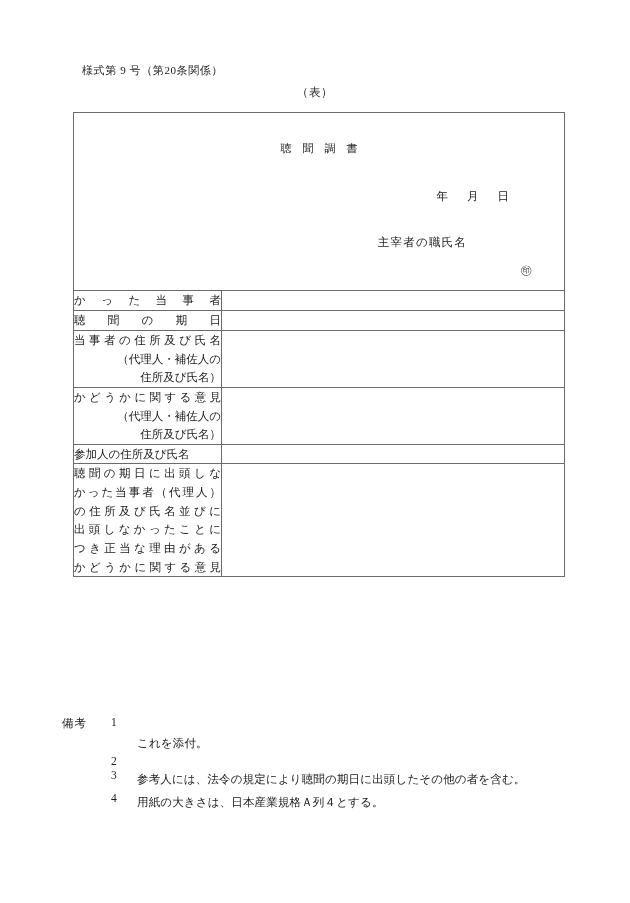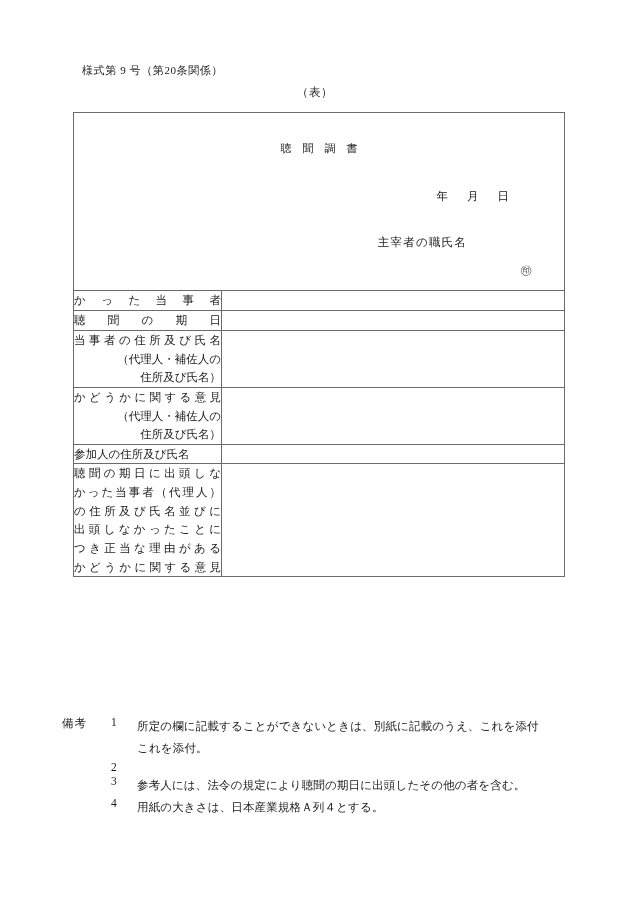--- a/index.html
+++ b/index.html
@@ -217,21 +217,20 @@
         </td>
         <td class="value-cell"></td>
       </tr>
     </tbody>
 </table>
 
 <div class="remarks">
     <div class="remarks-row">
       <div class="remarks-head">備考</div>
       <div class="remarks-num">1</div>
-      <div class="remarks-text">所定の欄に記載することができないときは、別紙に記載のうえ、これを添付</div>
     </div>
     <div class="remarks-row">
       <div class="remarks-head blank">&nbsp;</div>
       <div class="remarks-num">&nbsp;</div>
       <div class="remarks-text">これを添付。</div>
     </div>
     <div class="remarks-row">
       <div class="remarks-head blank">&nbsp;</div>
       <div class="remarks-num">2</div>
     </div>

